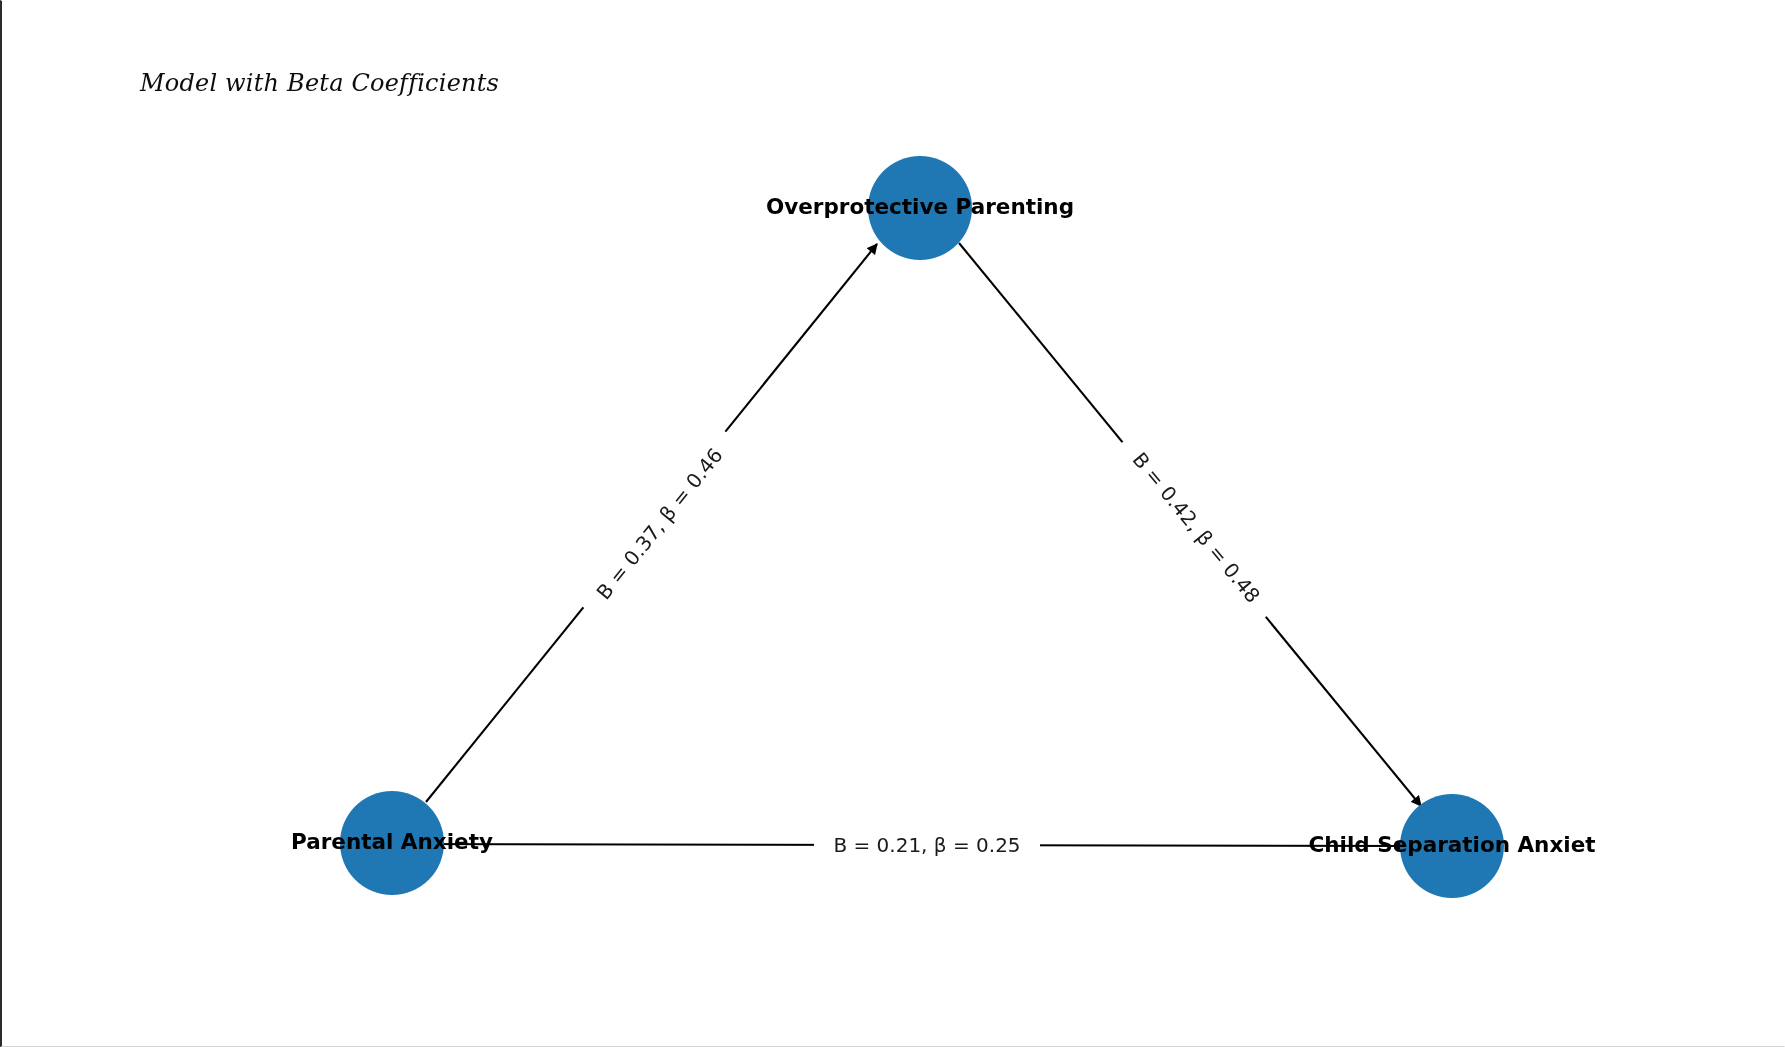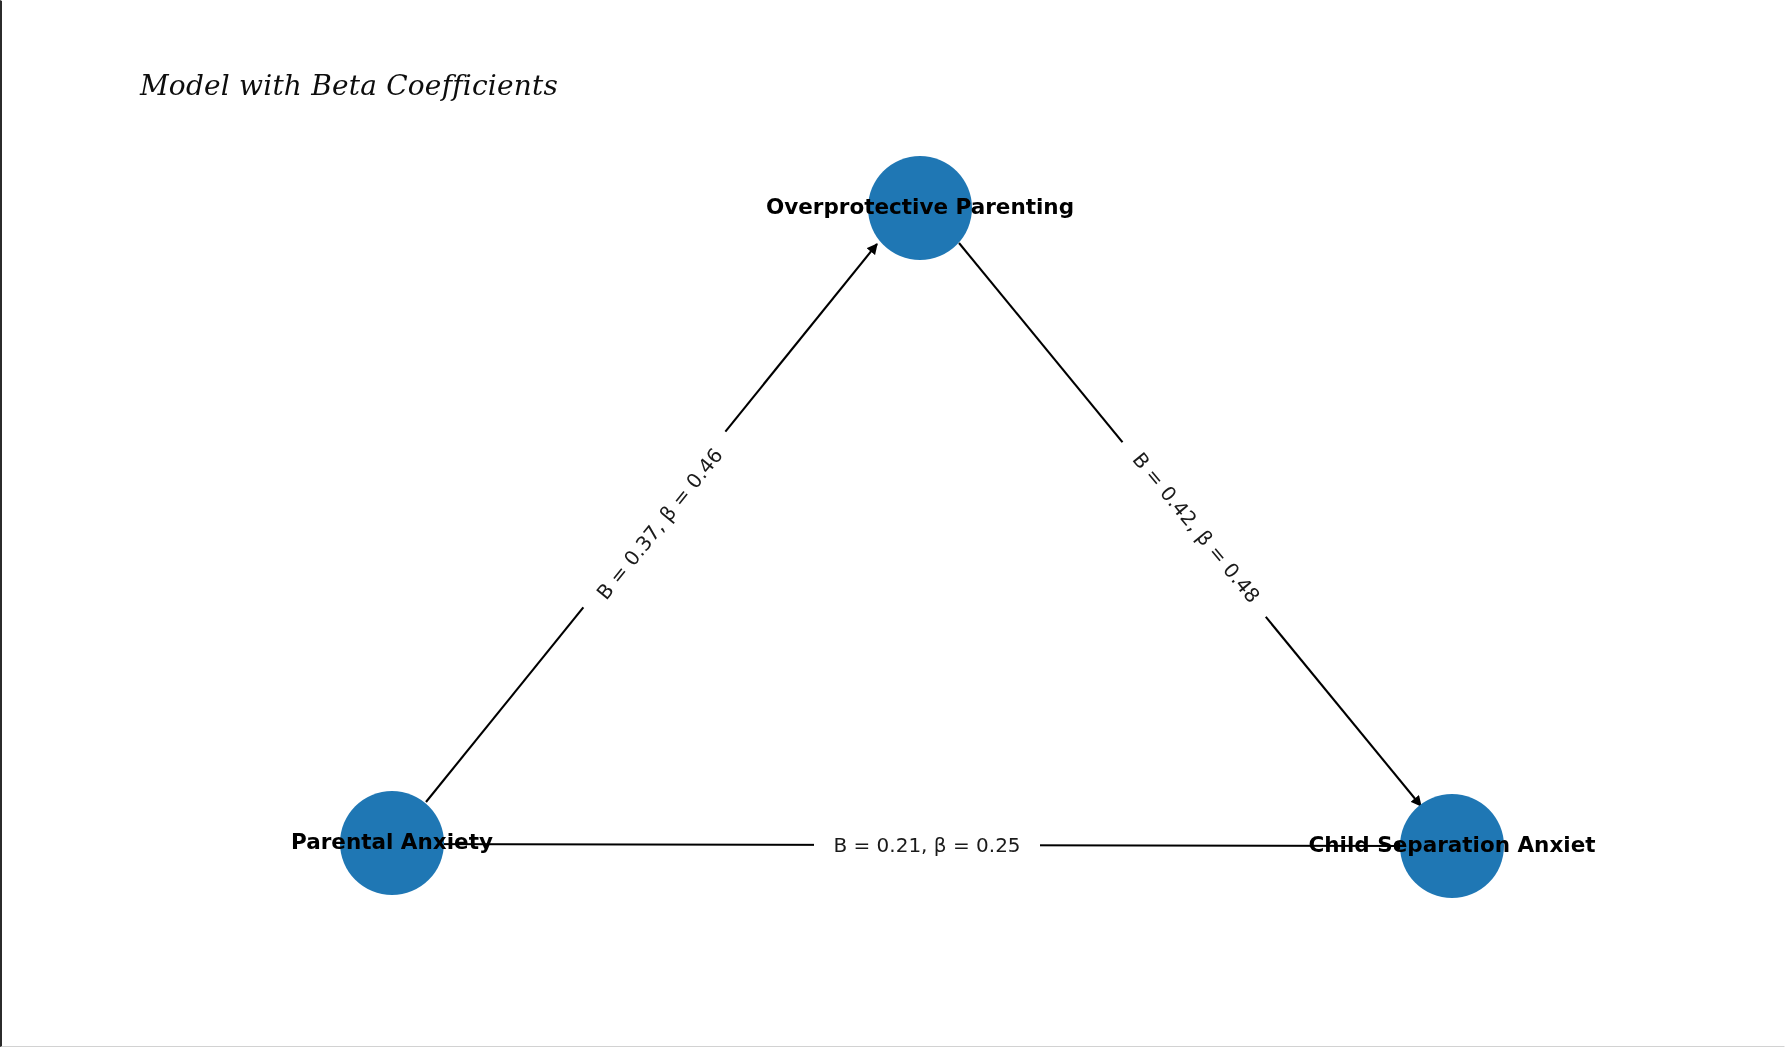--- a/index.html
+++ b/index.html
@@ -21,21 +21,21 @@
     border-bottom: 1px solid #d2d2d2;
     border-right: 1px solid #ffffff;
     border-top: 1px solid #ffffff;
   }
   #figure-title {
     position: absolute;
     left: 138px;
     top: 68px;
     font-family: "DejaVu Serif", "Liberation Serif", serif;
     font-style: italic;
-    font-size: 28px;
+    font-size: 24px;
     color: #0d0d0d;
     letter-spacing: 0.2px;
     white-space: nowrap;
   }
   #graph-svg {
     position: absolute;
     left: 0;
     top: 0;
     width: 1785px;
     height: 1047px;

